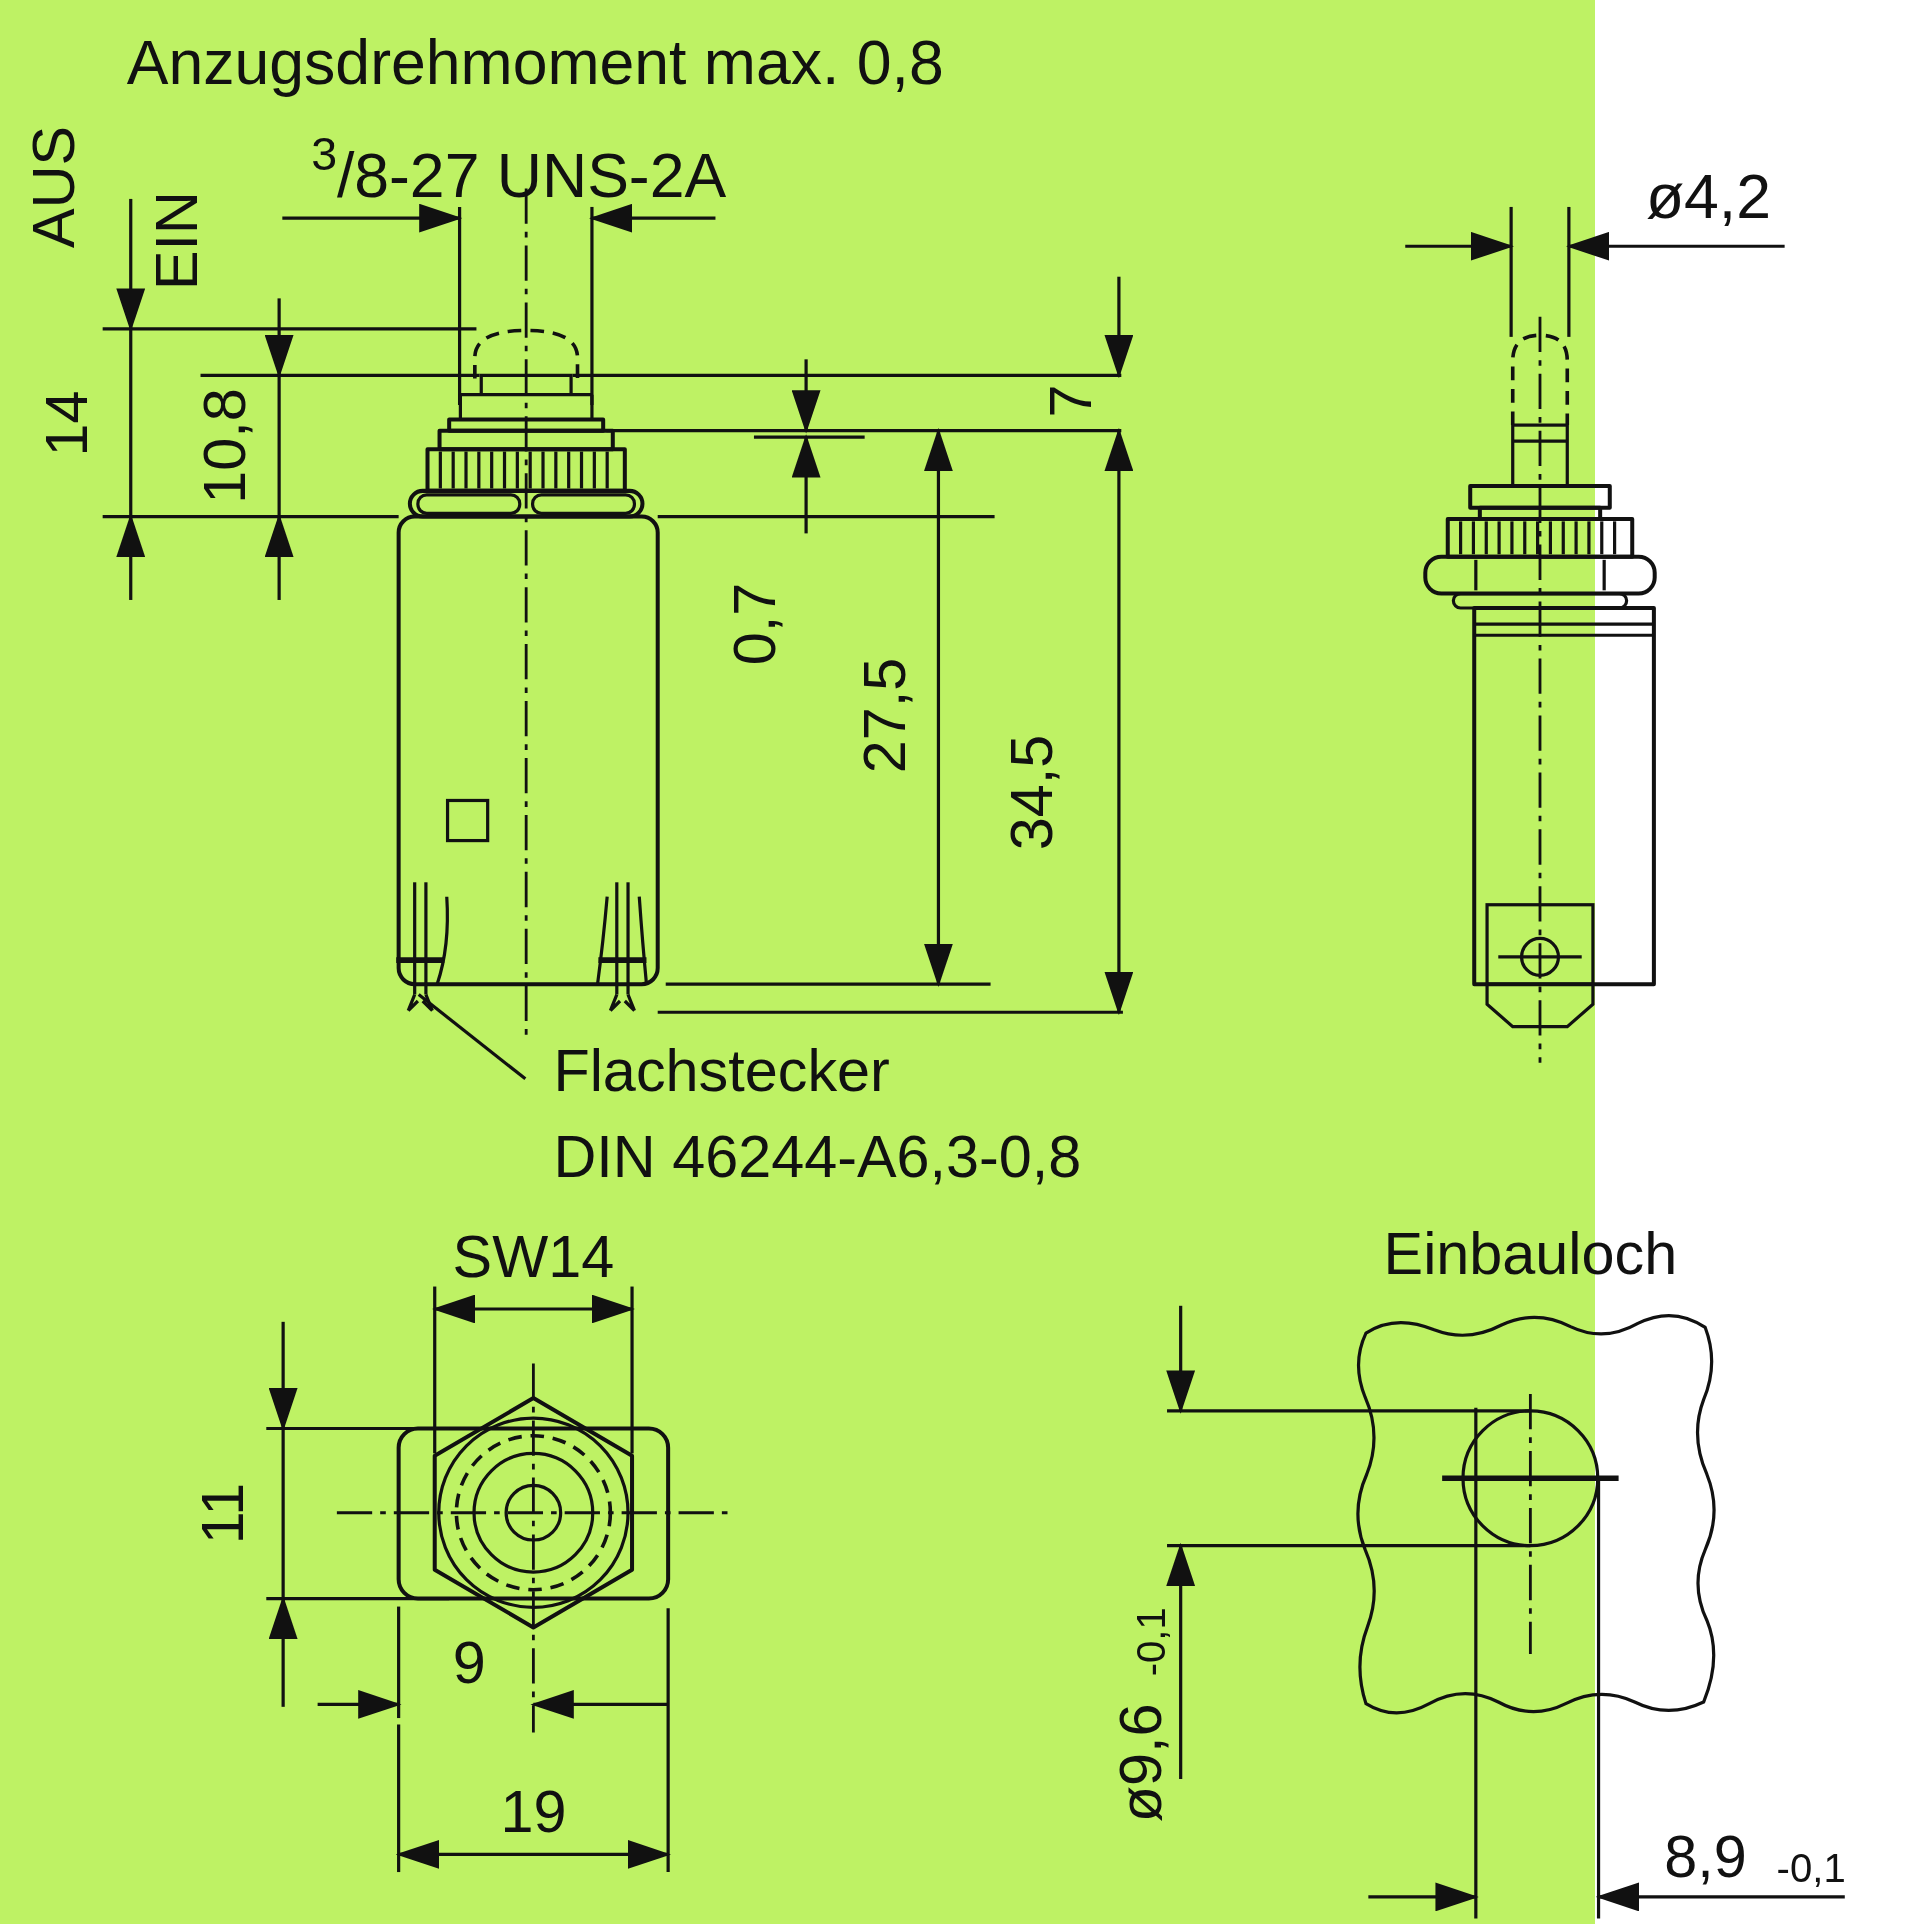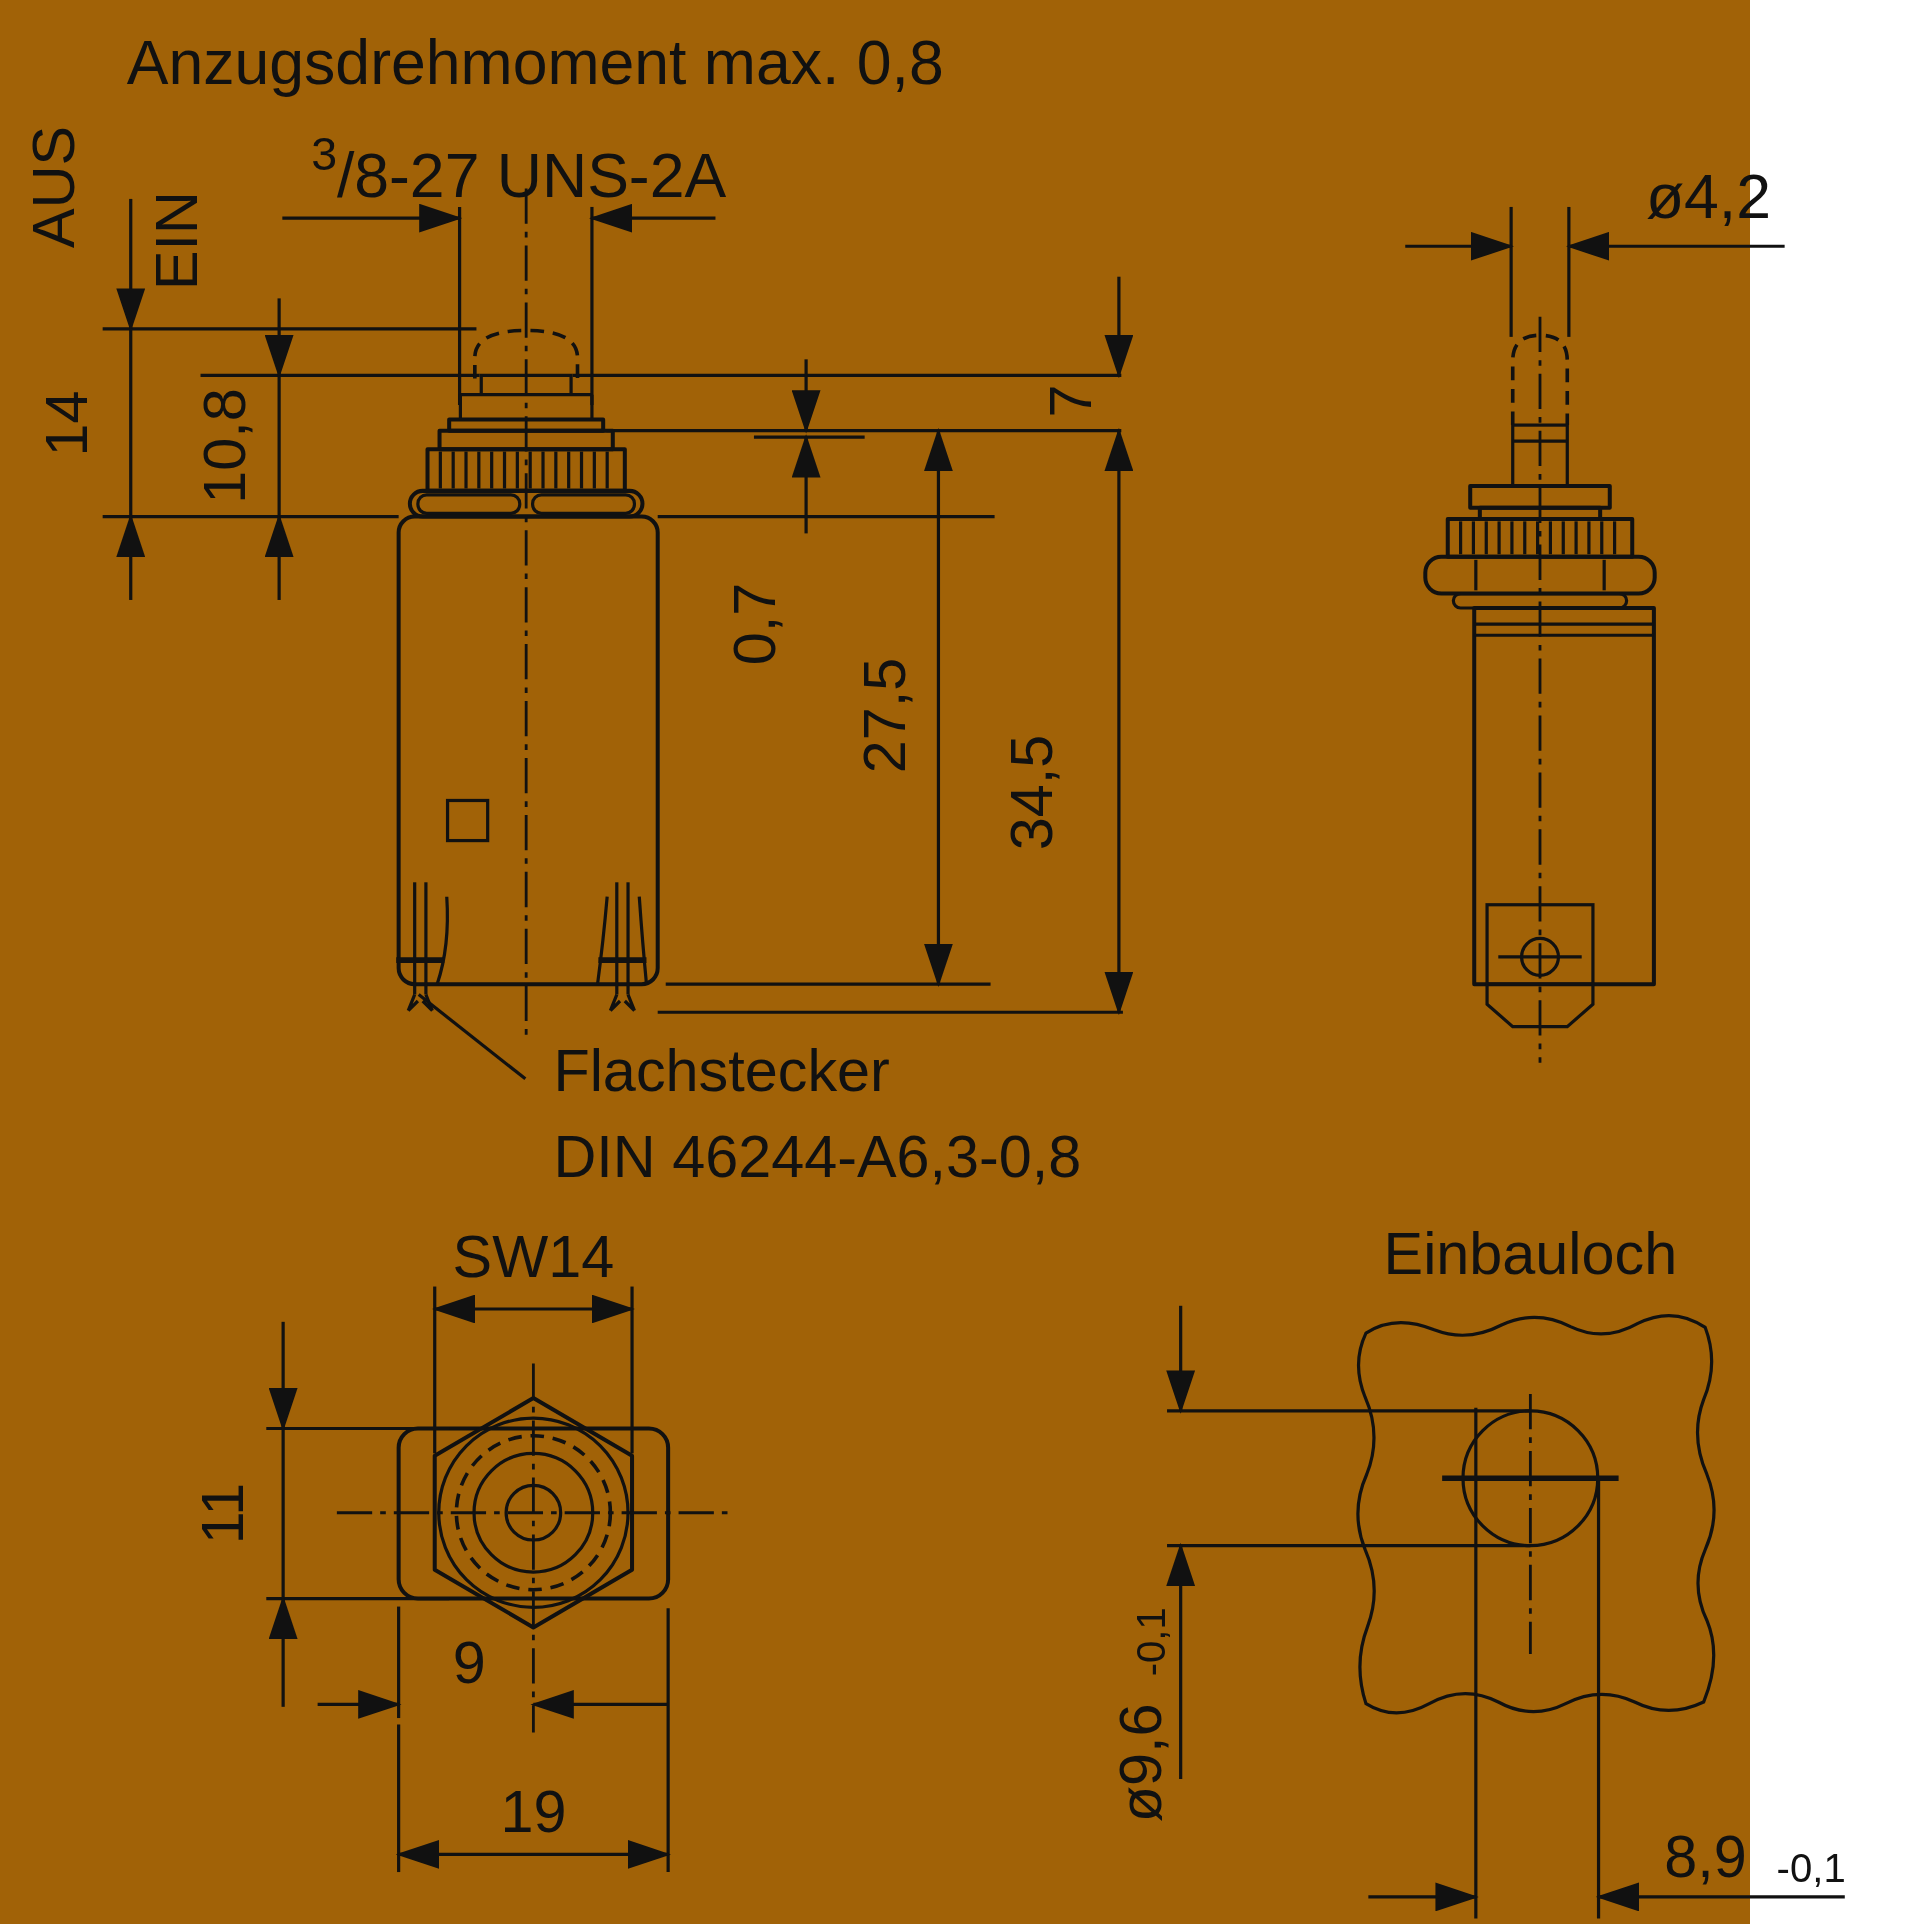--- a/index.html
+++ b/index.html
@@ -1,16 +1,16 @@
 <!DOCTYPE html>
 <html style="font-size:13px"><head>
 <meta charset="utf-8">
 <style>
   html,body{margin:0;padding:0;background:#fff;}
-  .page{width:1750px;height:1925px;background:#a16207;position:relative;font-family:"Liberation Sans",sans-serif;}
+  .page{width:1595px;height:1925px;background:#bef264;position:relative;font-family:"Liberation Sans",sans-serif;}
   svg{display:block;}
   svg text{fill:#111;font-family:"Liberation Sans",sans-serif;}
   .outline{stroke:#111;stroke-width:5;fill:none;stroke-linejoin:round;}
   .outline-thin{stroke:#111;stroke-width:4;fill:none;}
   .dim{stroke:#111;stroke-width:4;fill:none;}
   .ref{stroke:#111;stroke-width:4;fill:none;}
   .center{stroke:#111;stroke-width:3.5;fill:none;stroke-dasharray:44 10 7 10;}
   .hidden-edge{stroke:#111;stroke-width:4.5;fill:none;stroke-dasharray:17 11;}
   .hatch{stroke:#111;stroke-width:4;}
   .thick{stroke:#111;stroke-width:7;}

